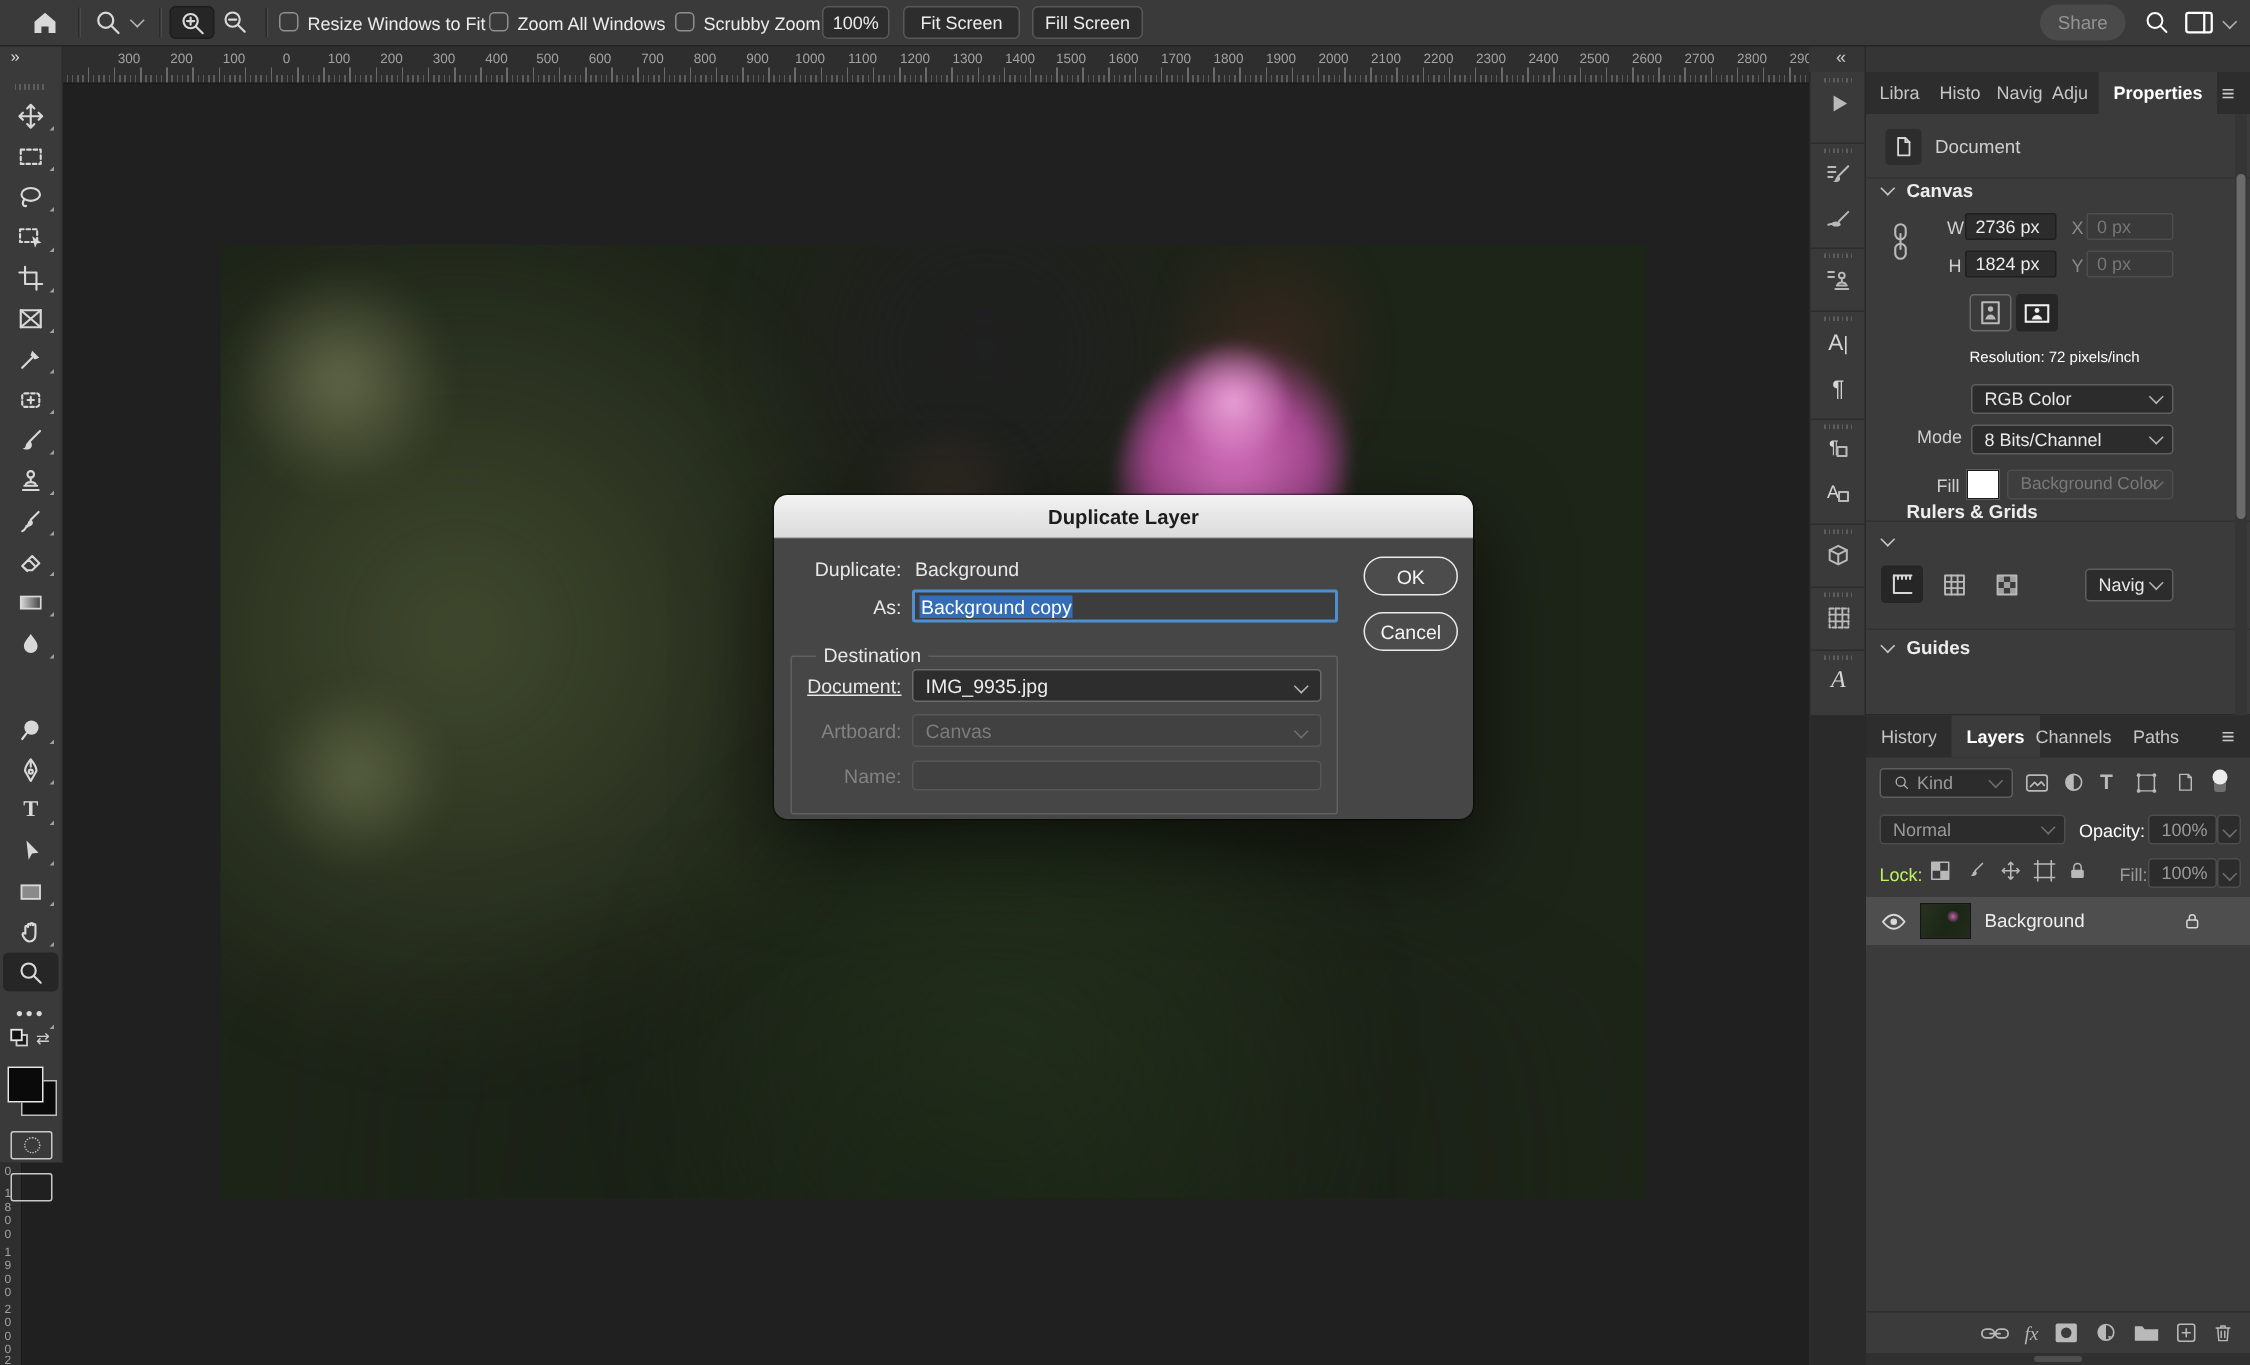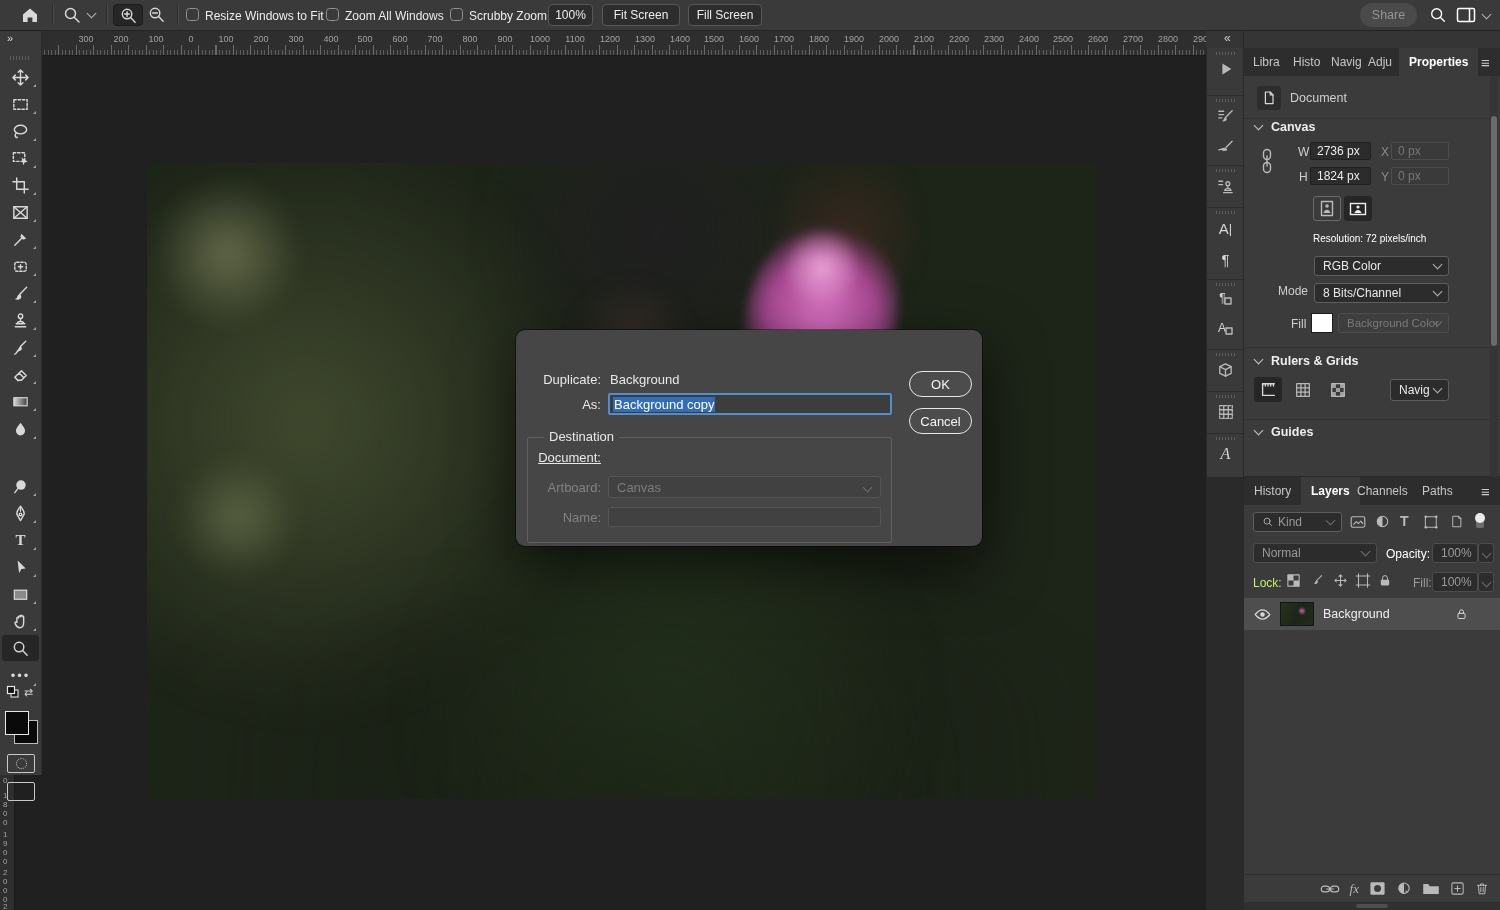--- a/index.html
+++ b/index.html
@@ -529,21 +529,21 @@
 
     <span class="lbl" style="left:47px;top:287px;">Fill</span>
     <div class="abs" style="left:67px;top:283px;width:20px;height:18px;background:#ffffff;border:1px solid #1c1c1c;"></div>
     <div class="dd dis" style="left:94px;top:283px;width:111px;height:20px;font-size:11.5px;">
         <span>Background Color</span>
         <span class="chev dim"></span>
       </div>
 
     <div class="pdiv" style="top:317px;"></div>
     <span class="schev" style="left:11px;top:326px;"></span>
-    <span class="sechead" style="left:27px;top:324px;">Rulers &amp; Grids</span>
+    <span class="sechead" style="left:27px;top:304px;">Rulers &amp; Grids</span>
 
     <div class="pbtn on" style="left:10px;top:347px;">
       <svg class="i" width="18" height="18" viewBox="0 0 20 20">
           <path class="st" d="M4 3v13h13"></path>
           <path class="st" d="M4 3h13M4 3v2.5M7 3v2.5M10 3v2.5M13 3v2.5M16 3v2.5"></path>
         </svg>
     </div>
     <div class="pbtn" style="left:45px;top:347px;">
       <svg class="i" width="18" height="18" viewBox="0 0 20 20">
           <rect class="st2" x="3" y="3" width="14" height="14"></rect>
@@ -726,36 +726,43 @@
             <path class="st2" d="M3.5 5.5h13M8 5.5V3.5h4v2M5 5.5 6 17.5h8l1-12M8.3 8.5v6M11.7 8.5v6"></path>
           </svg>
         </span>
     </div>
     <div class="bstrip">
       <div class="abs" style="left:112px;top:2px;width:32px;height:4px;background:#4f4f4f;border-radius:2px;"></div>
     </div>
   </div>
 
   <div class="dialog">
+    <div class="dtitle">
+        <span>Duplicate Layer</span>
+      </div>
 
     <div class="dlab" style="left:0;top:42px;width:85px;">Duplicate:</div>
     <div class="abs" style="left:94px;top:42px;color:#e8e8e8;">Background</div>
 
     <div class="dlab" style="left:0;top:67px;width:85px;">As:</div>
     <div class="dinput" style="top:63px;">
       <span class="selsp">Background copy</span>
     </div>
 
     <div class="dbtn" style="top:41px;">OK</div>
     <div class="dbtn" style="top:78px;">Cancel</div>
 
     <div class="gbox"></div>
     <div class="gleg">Destination</div>
 
     <div class="dlab" style="left:0;top:120px;width:85px;text-decoration:underline;">Document:</div>
+    <div class="ddl" style="top:116px;">
+      <span>IMG_9935.jpg</span>
+        <span class="chev" style="position:absolute;right:9px;top:7px;"></span>
+    </div>
 
     <div class="dlab dis" style="left:0;top:150px;width:85px;">Artboard:</div>
     <div class="ddl dis" style="top:146px;">
       <span>Canvas</span>
         <span class="chev dim" style="position:absolute;right:9px;top:7px;"></span>
     </div>
 
     <div class="dlab dis" style="left:0;top:180px;width:85px;">Name:</div>
     <div class="ddl dis" style="top:177px;height:20px;">
       <span></span>

